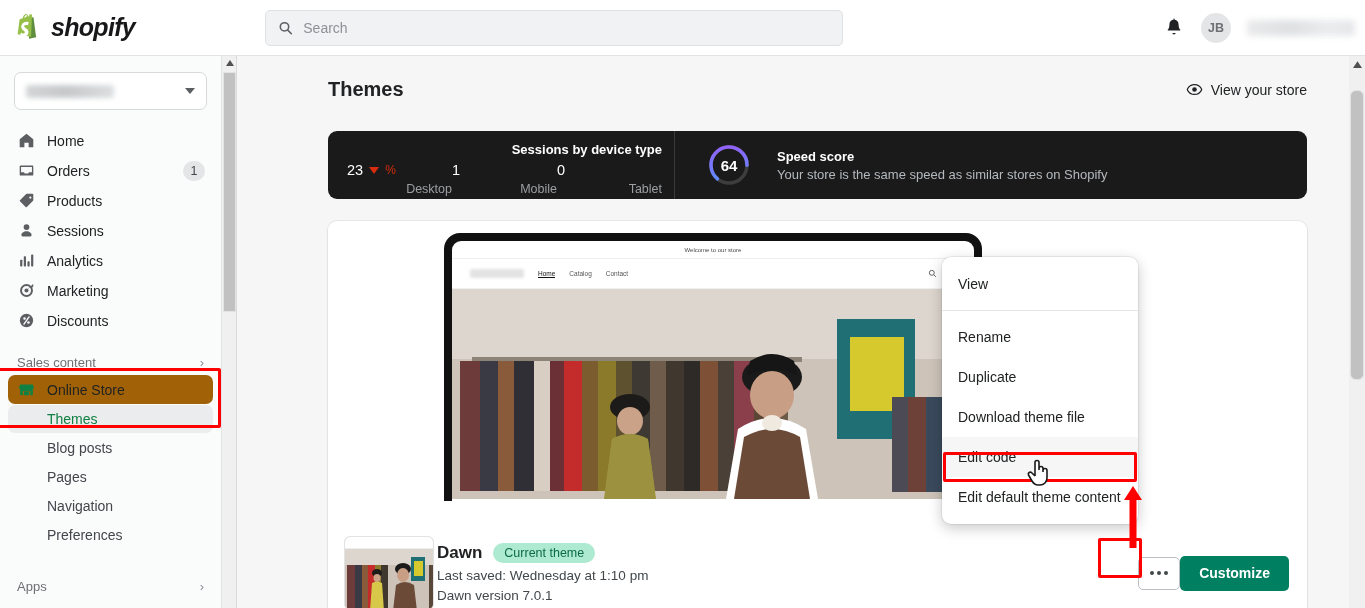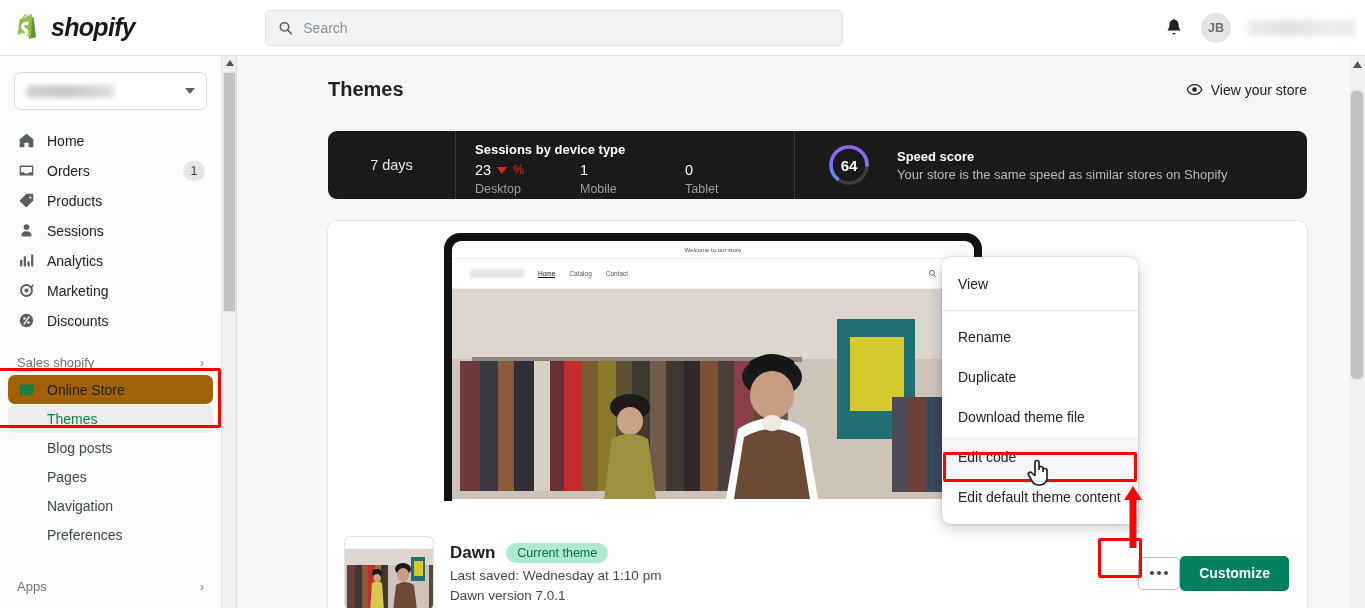--- a/index.html
+++ b/index.html
@@ -105,21 +105,21 @@
 
   
   .banner {
     margin: 30px 28px 0 90px; height: 68px; background: #1a1a1a;
     border-radius: 9px; display: flex; align-items: stretch; overflow: hidden;
   }
   .banner .col-days {
     width: 128px; display: flex; align-items: center; justify-content: center;
     color: #e3e5e7; font-size: 14.5px; border-right: 1px solid #3a3a3a;
   }
-  .banner .col-sessions { flex: 0 0 306px; padding: 11px 4px 0 19px; border-right: 1px solid #3a3a3a; }
+  .banner .col-sessions { flex: 0 0 306px; padding: 11px 12px 0 19px; border-right: 1px solid #3a3a3a; text-align: right; }
   .sess-title { color: #fff; font-size: 13px; font-weight: bold; margin-bottom: 5px; }
   .sess-row { display: flex; }
   .sess-cell { width: 105px; }
   .sess-val { color: #fff; font-size: 14.5px; display: flex; align-items: center; gap: 6px; }
   .down-tri { width: 0; height: 0; border-left: 5px solid transparent; border-right: 5px solid transparent; border-top: 7px solid #d72c0d; }
   .pct { color: #d72c0d; font-size: 12px; }
   .sess-lbl { color: #9b9fa3; font-size: 12.5px; margin-top: 4px; }
   .banner .col-speed { flex: 1; display: flex; align-items: center; gap: 26px; padding-left: 32px; }
   .gauge { position: relative; width: 44px; height: 44px; flex: 0 0 44px; }
   .gauge .num { position: absolute; inset: 0; display: flex; align-items: center; justify-content: center; color: #fff; font-size: 15px; font-weight: bold; }
@@ -144,21 +144,21 @@
   .pv-link.cur { color: #111; border-bottom: 1px solid #111; }
   .pv-icons { margin-left: auto; display: flex; gap: 10px; }
   .pv-hero { position: relative; height: 210px; overflow: hidden; background: #b9aea4; }
 
   .card-foot { position: absolute; left: 0; bottom: 0; width: 100%; height: 96px; display: flex; align-items: center; padding: 0 18px 0 16px; }
   .thumb {
     width: 90px; height: 74px; border: 1px solid #e1e3e5; border-radius: 6px;
     overflow: hidden; flex: 0 0 90px; background: #cfc6bd; position: relative;
   }
   .thumb .t-bar { position: absolute; top:0; left:0; right:0; height: 12px; background:#fff; border-bottom:1px solid #eee; }
-  .foot-text { margin-left: 16px; }
+  .foot-text { margin-left: 3px; }
   .foot-line1 { display: flex; align-items: center; gap: 11px; }
   .theme-name { font-size: 17px; font-weight: bold; color: #202223; }
   .pill { background: #aee9d1; color: #0b6b47; font-size: 12.5px; border-radius: 11px; padding: 3px 11px; }
   .foot-sub { font-size: 13.5px; color: #42474b; margin-top: 5px; }
   .foot-actions { margin-left: auto; display: flex; align-items: center; }
   .dots-btn {
     width: 42px; height: 33px; border: 1px solid #babec3; border-radius: 5px;
     background: #fff; display: flex; align-items: center; justify-content: center; gap: 3px;
   }
   .dot { width: 4px; height: 4px; border-radius: 50%; background: #42474b; }
@@ -305,21 +305,21 @@
               <circle cx="10" cy="10" r="7.8" fill="#5c5f62"></circle>
               <circle cx="7.7" cy="7.7" r="1.5" fill="#fafbfb"></circle>
               <circle cx="12.3" cy="12.3" r="1.5" fill="#fafbfb"></circle>
               <rect x="9.2" y="4" width="1.6" height="12" rx=".8" transform="rotate(35 10 10)" fill="#fafbfb"></rect>
             </svg>
         </span>
         <span class="lbl">Discounts</span>
       </div>
 
       <div class="sectionhdr">
-        <span>Sales shopify</span>
+        <span>Sales content</span>
         <span class="chev">›</span>
       </div>
 
       <div class="navitem store-row">
         <span class="ico">
           <svg width="17" height="17" viewBox="0 0 20 20">
               <path d="M2.6 4.2h14.8l1.4 3.3a1 1 0 01-.9 1.4h-.4V16a.8.8 0 01-.8.8h-2.3V12H5.6v4.8H3.3A.8.8 0 012.5 16V8.9h-.4a1 1 0 01-.9-1.4z" fill="#108043"></path>
               <rect x="7" y="12.4" width="6" height="4.4" fill="#108043"></rect>
             </svg>
         </span>
@@ -366,21 +366,20 @@
       <div class="viewstore">
         <svg width="17" height="17" viewBox="0 0 20 20">
           <path d="M10 4.2c-4 0-7.2 3-8.3 5.3-.2.3-.2.7 0 1C2.8 12.8 6 15.8 10 15.8s7.2-3 8.3-5.3c.2-.3.2-.7 0-1C17.2 7.2 14 4.2 10 4.2z" fill="none" stroke="#202223" stroke-width="1.5"></path>
           <circle cx="10" cy="10" r="2.7" fill="#202223"></circle>
         </svg>
         <span>View your store</span>
       </div>
     </div>
 
     <div class="banner">
-      <div class="col-days">7 days</div>
 
       <div class="col-sessions">
         <div class="sess-title">Sessions by device type</div>
         <div class="sess-row">
           <div class="sess-cell">
             <div class="sess-val">
               <span>23</span>
               <span class="down-tri"></span>
               <span class="pct">%</span>
             </div>

